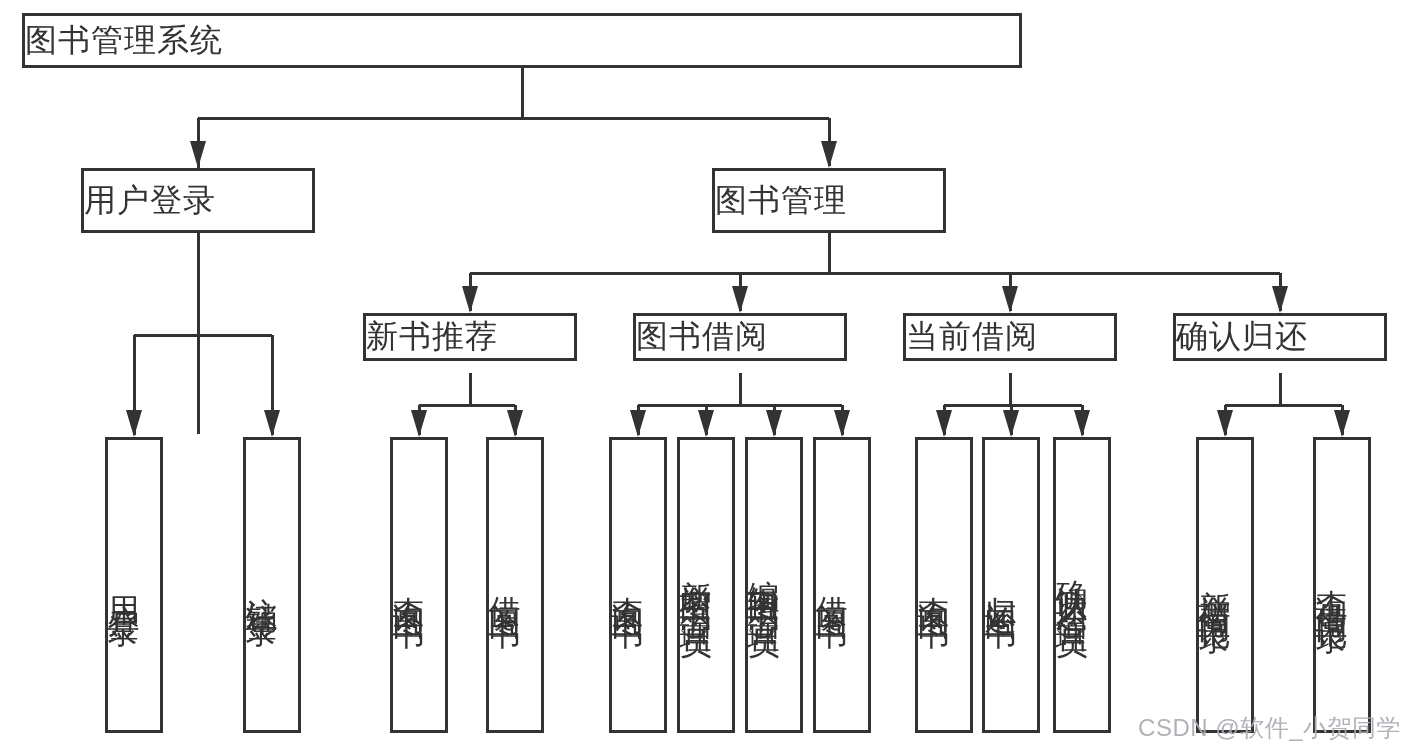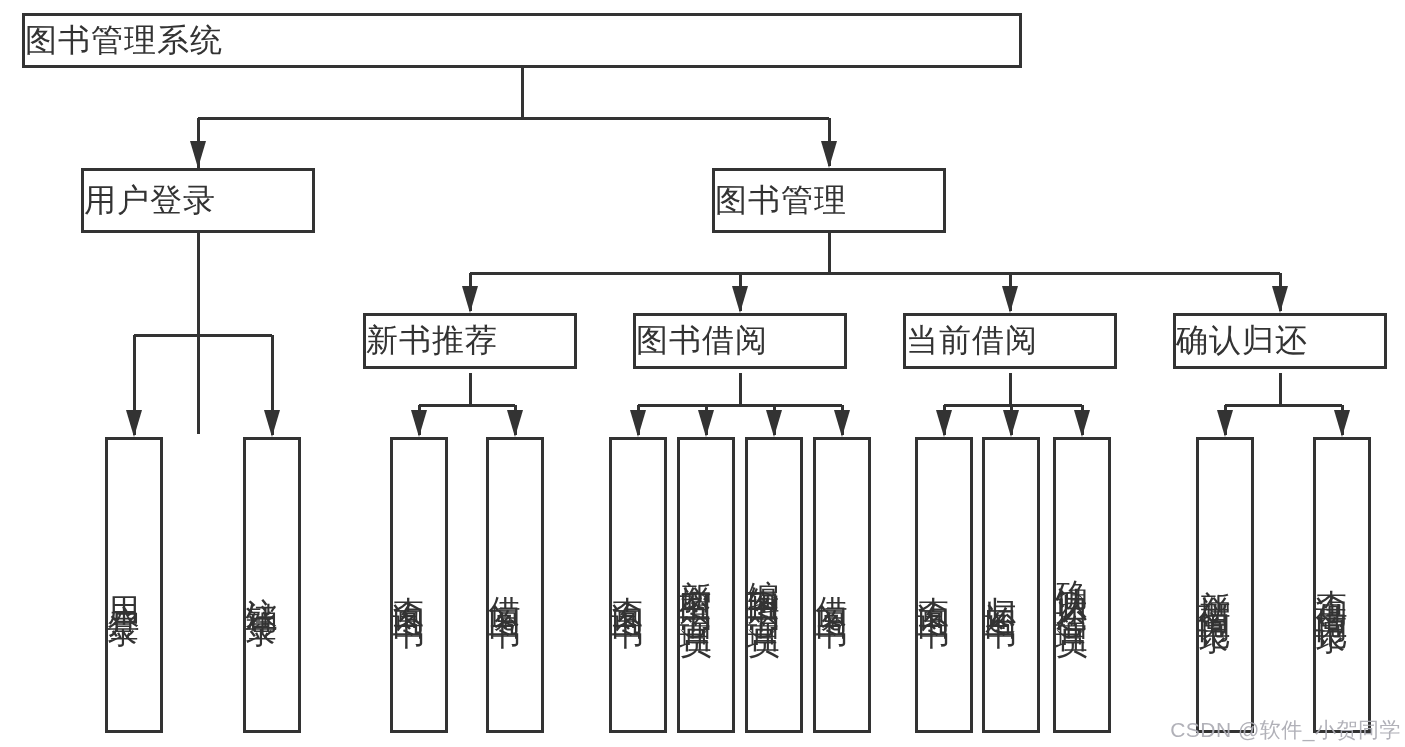--- a/index.html
+++ b/index.html
@@ -19,33 +19,33 @@
     box-sizing:border-box;
     background:var(--box_bg,#ffffff);
     border:3px solid var(--line,#333333);
     display:flex; align-items:center; justify-content:flex-start;
     color:var(--text,#333333);
     font-size:32px;
     letter-spacing:1px;
   }
   .root-node { left:22px; top:13px; width:1000px; height:55px; }
   .l2 { top:168px; width:234px; height:65px; }
-  .l3 { top:313px; width:214px; height:56px; }
+  .l3 { top:313px; width:214px; height:48px; }
   .leaf { top:437px; width:58px; height:296px; }
   .leaf .lbl {
     writing-mode:vertical-rl;
     text-orientation:mixed;
     letter-spacing:7px;
     line-height:1;
     white-space:nowrap;
   }
   .watermark {
     position:absolute;
     right:4px; bottom:3px;
-    font-size:21px;
+    font-size:24px;
     letter-spacing:0.5px;
     color:var(--watermark,#adadb5);
     opacity:0.95;
     margin-top:9px;
   }
 </style>
 </head>
 <body>
 
 <div class="canvas">

